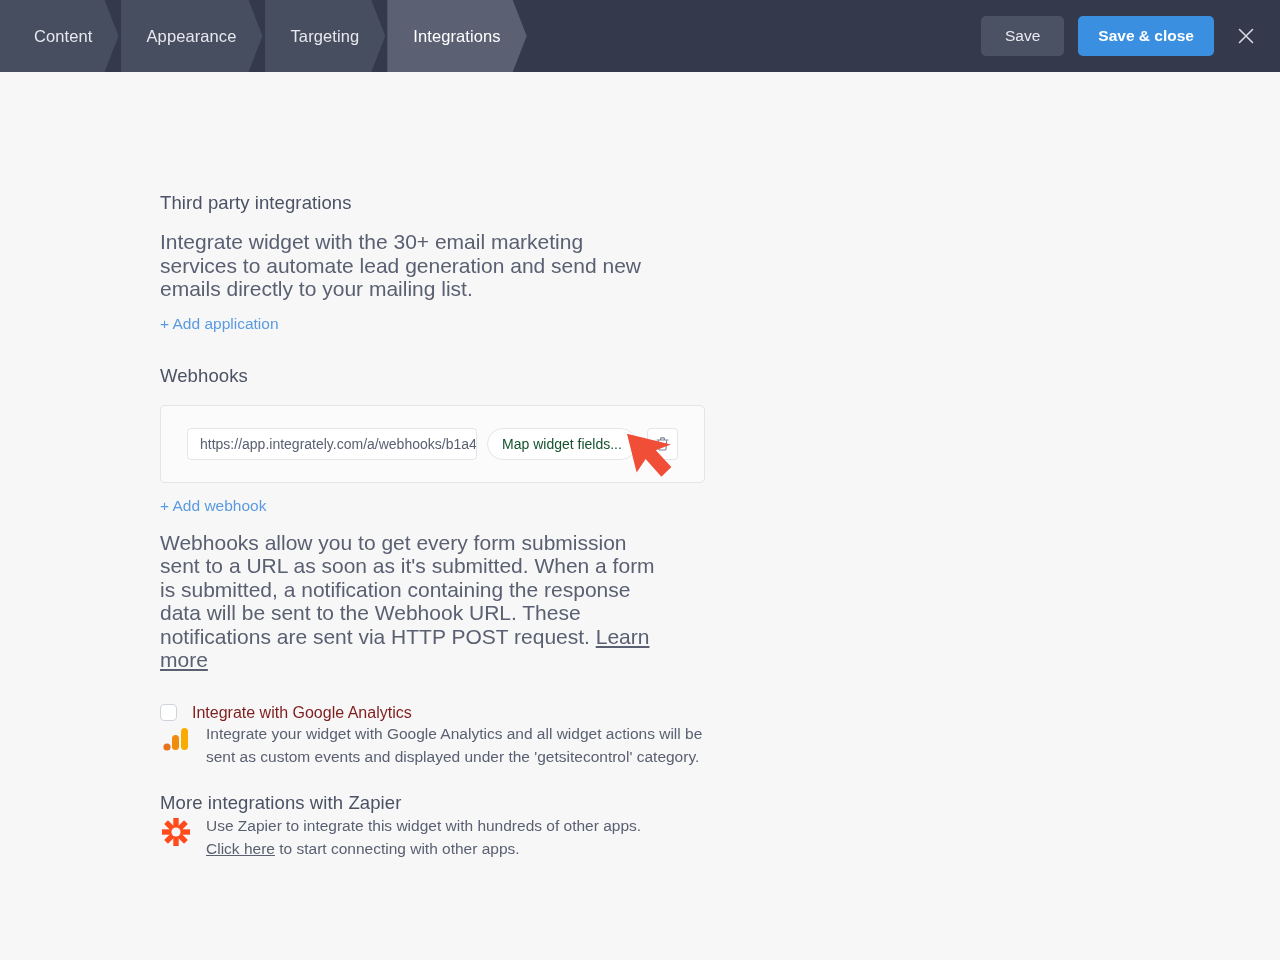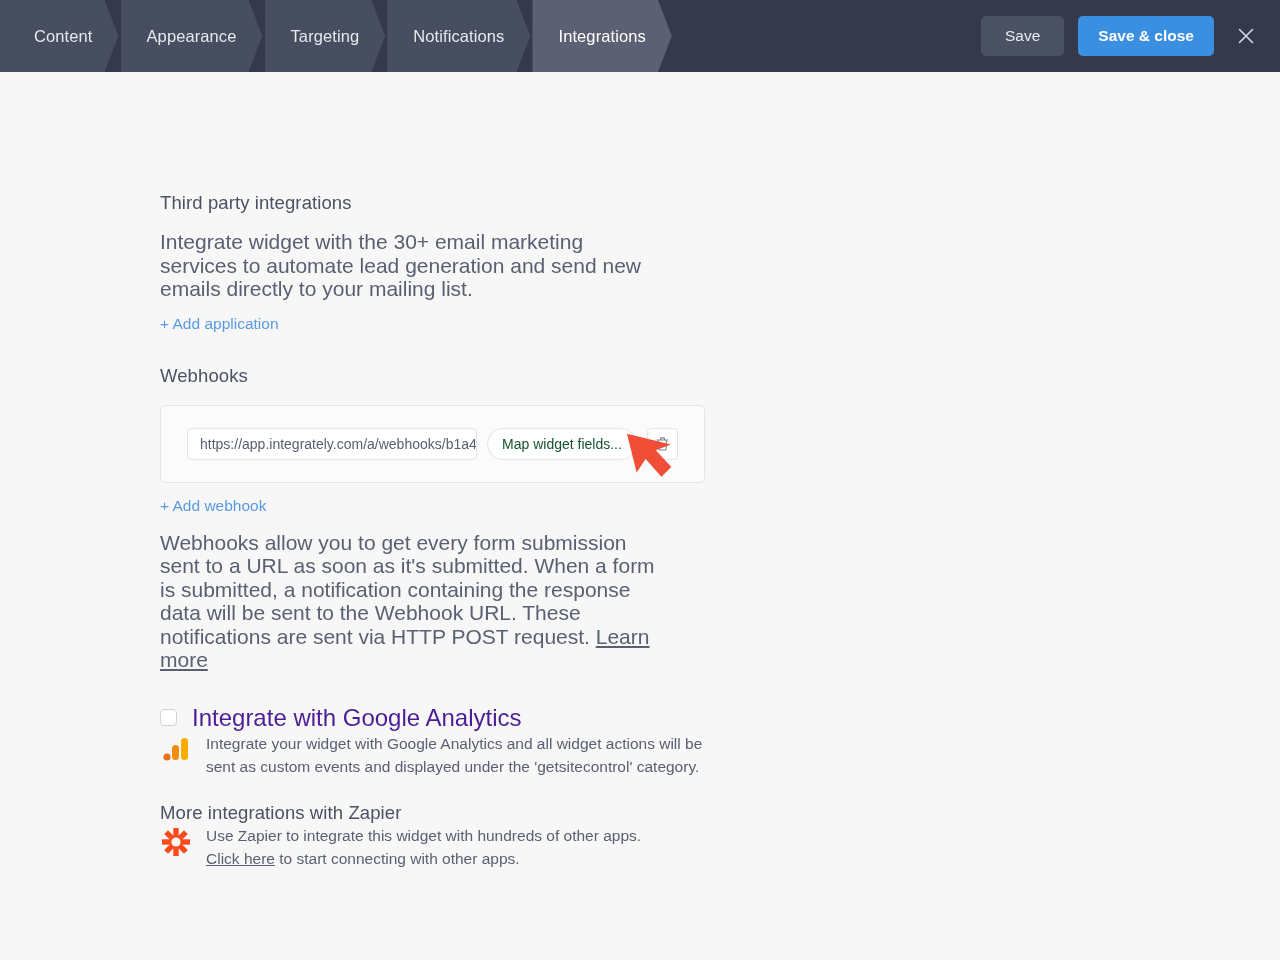--- a/index.html
+++ b/index.html
@@ -221,22 +221,22 @@
     width: 17px;
     height: 17px;
     border: 1.5px solid #cfd4dc;
     border-radius: 4px;
     background: #ffffff;
     cursor: pointer;
     flex: 0 0 auto;
   }
 
   .check-label {
-    font-size: 24px;
-    color: #4c1d95;
+    font-size: 16px;
+    color: #7f1d1d;
   }
 
   
   .icon-row {
     display: flex;
     align-items: flex-start;
     gap: 14px;
   }
 
   .icon-box {
@@ -278,24 +278,20 @@
     <div class="tab">
       <span>Content</span>
       <span class="notch"></span>
     </div>
     <div class="tab">
       <span>Appearance</span>
       <span class="notch"></span>
     </div>
     <div class="tab">
       <span>Targeting</span>
-      <span class="notch"></span>
-    </div>
-    <div class="tab">
-      <span>Notifications</span>
       <span class="notch"></span>
     </div>
     <div class="tab active">
       <span>Integrations</span>
     </div>
   </div>
 
   <div class="header-actions">
     <button class="btn btn-save">Save</button>
     <button class="btn btn-save-close">Save &amp; close</button>

